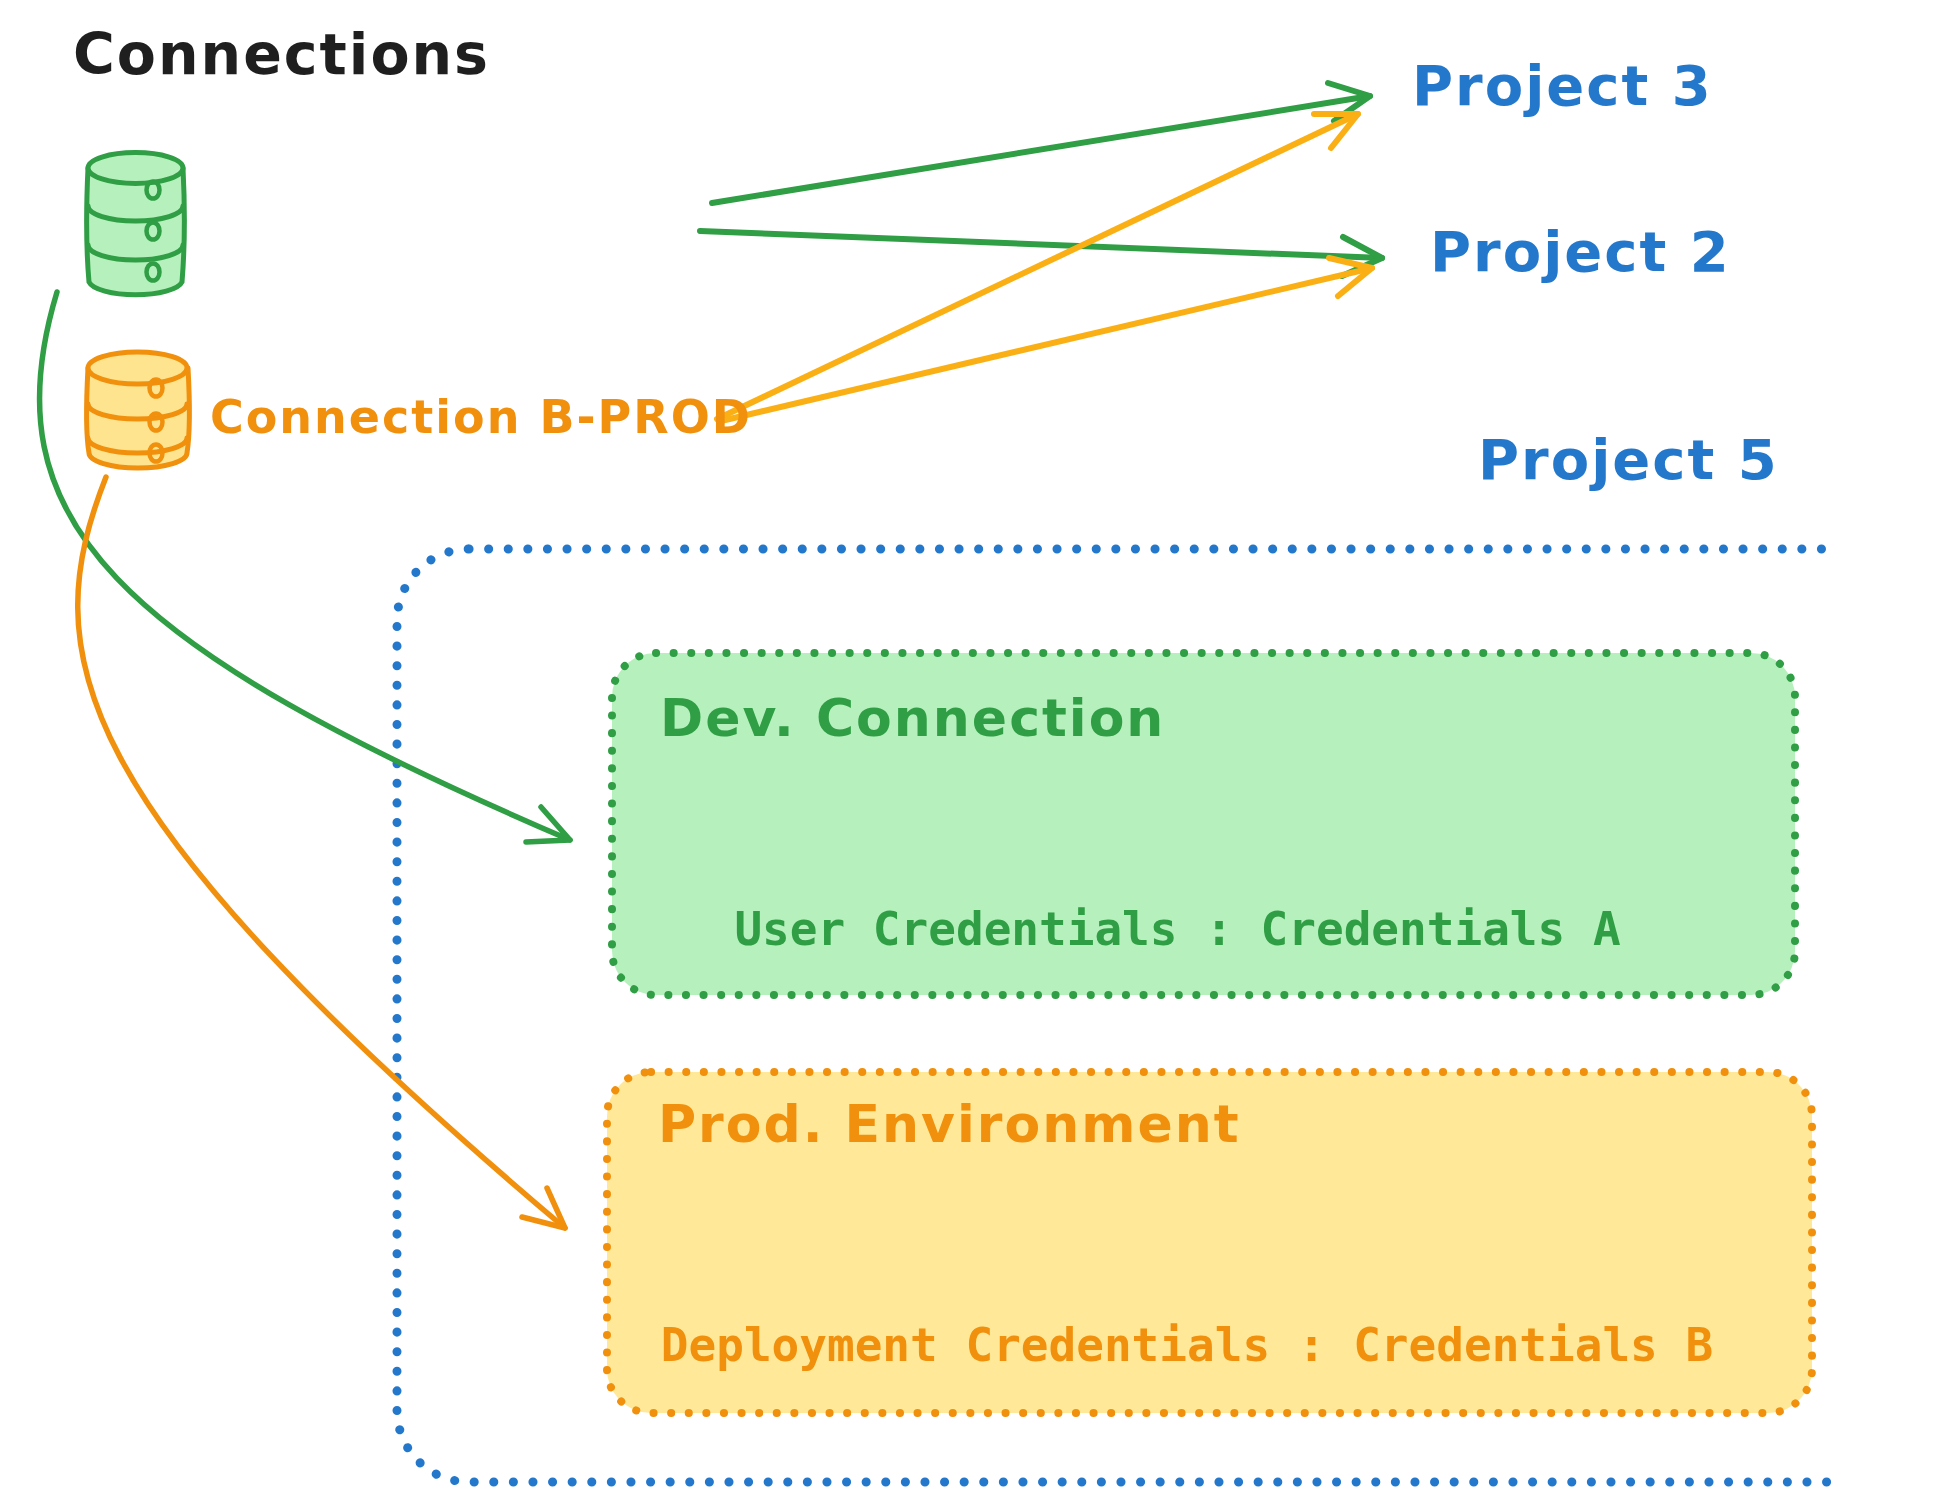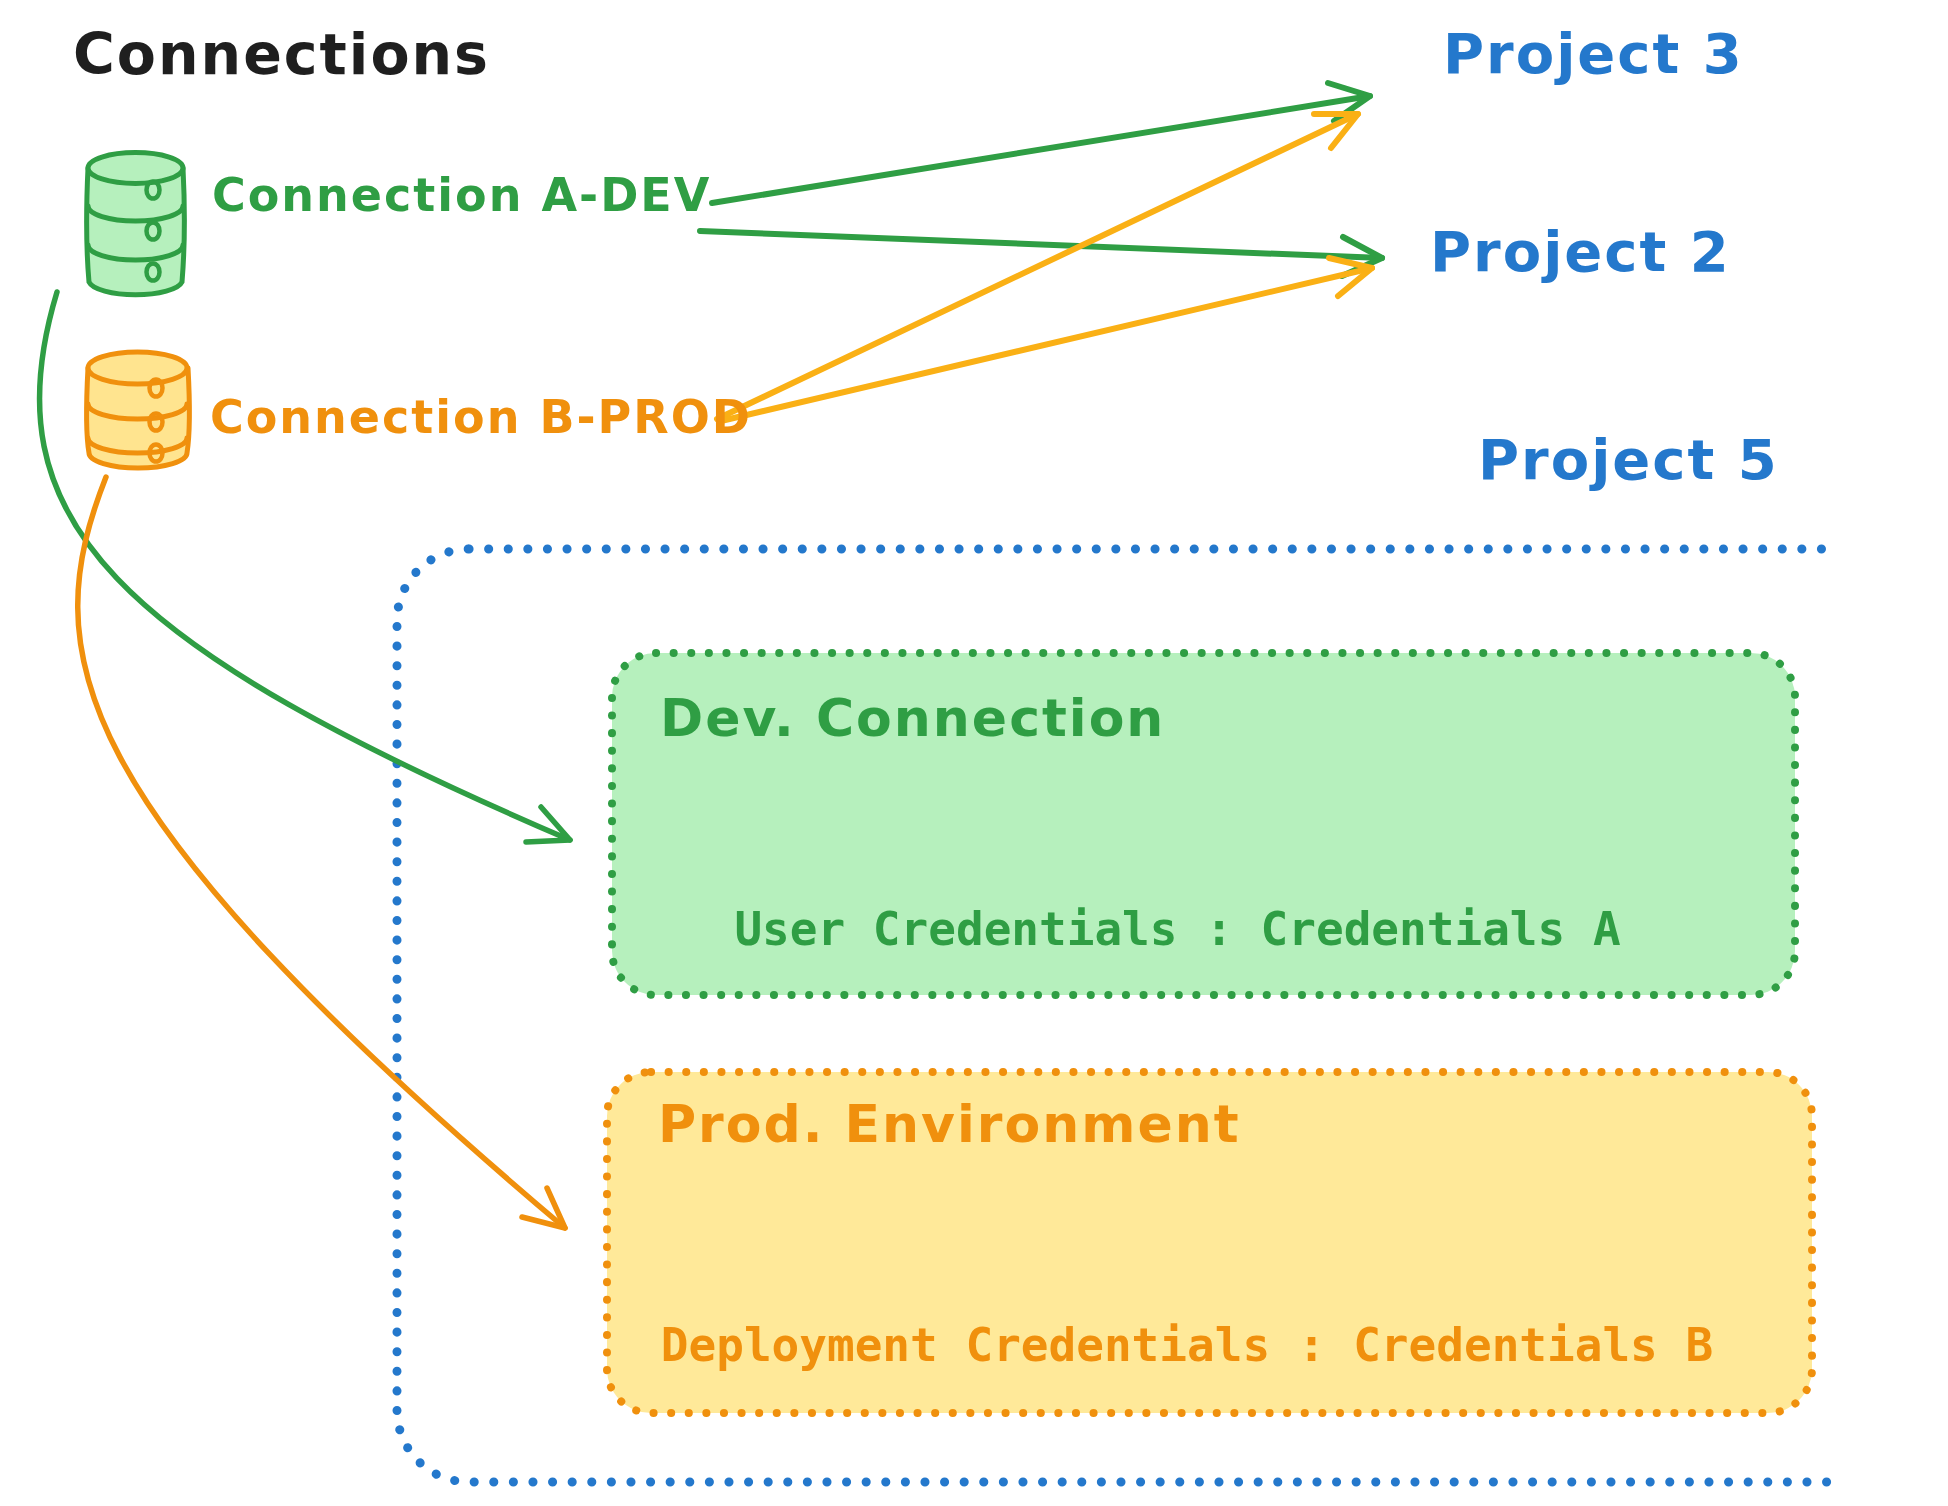--- a/index.html
+++ b/index.html
@@ -6,21 +6,21 @@
   .canvas {
     position:relative; width:1835px; height:1506px; background:#ffffff;
     overflow:hidden; font-family:"DejaVu Sans", sans-serif;
   }
   svg.layer { position:absolute; left:0; top:0; }
   .lbl { position:absolute; white-space:nowrap; font-weight:600; line-height:1; }
   .title-lbl   { left:73px;  top:26px;  font-size:57px; color:#1f1f1f; letter-spacing:2px; }
   .conn-a-lbl  { left:212px; top:172px; font-size:46px; color:#2f9e44; letter-spacing:2px; }
   .conn-b-lbl  { left:210px; top:394px; font-size:46px; color:#f0900d; letter-spacing:2px; }
   .proj-lbl    { font-size:56px; color:#2478cc; letter-spacing:2px; }
-  .proj3-lbl   { left:1412px; top:26px;margin-left:31px;  }
+  .proj3-lbl   { left:1412px; top:58px;  }
   .proj2-lbl   { left:1414px; top:224px;margin-left:16px; }
   .proj1-lbl   { left:1478px; top:432px; }
   .env-title   { font-size:52px; letter-spacing:2px; }
   .dev-title   { left:660px; top:692px;  color:#2f9e44; }
   .prod-title  { left:658px; top:1098px; color:#f0900d; }
   .cred {
     position:absolute; text-align:center; font-weight:700;
     font-family:"DejaVu Sans Mono", monospace; font-size:46px; line-height:1;
   }
   .dev-cred  { left:612px; top:906px;  width:1131px; color:#2f9e44; }
@@ -87,21 +87,20 @@
     </g>
 
     <g stroke="#f0900d" stroke-width="5.5" fill="none" stroke-linecap="round" stroke-linejoin="round">
       <path d="M 106 477 C 38 650 58 800 565 1228"></path>
       <path d="M 547 1188 L 565 1228 L 522 1217"></path>
     </g>
   </svg>
 
   <div class="lbl title-lbl">Connections</div>
 
-  <div class="lbl conn-a-lbl">Connection A-DEV</div>
 
   <div class="lbl conn-b-lbl">Connection B-PROD</div>
 
   <div class="lbl proj-lbl proj3-lbl">Project 3</div>
 
   <div class="lbl proj-lbl proj2-lbl">Project 2</div>
 
   <div class="lbl proj-lbl proj1-lbl">Project 5</div>
 
   <div class="lbl env-title dev-title">Dev. Connection</div>

